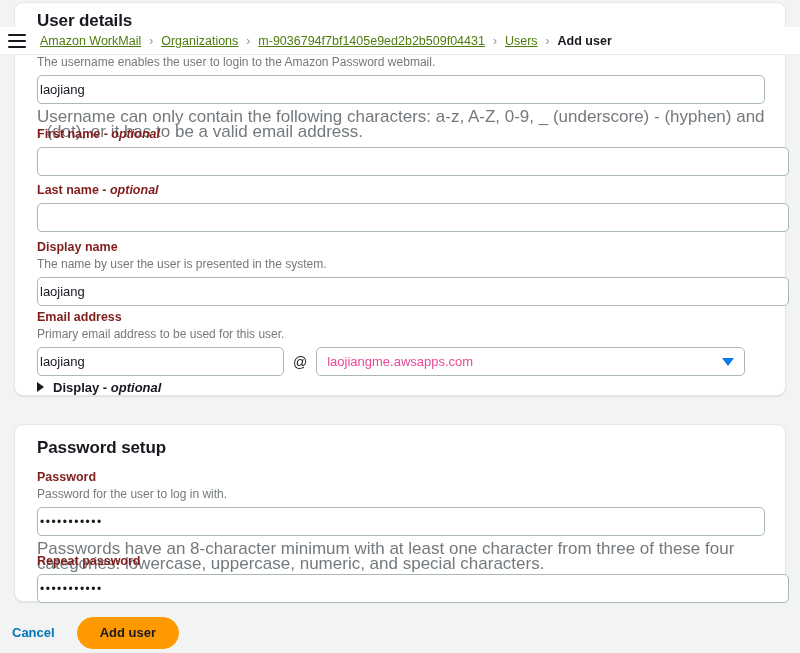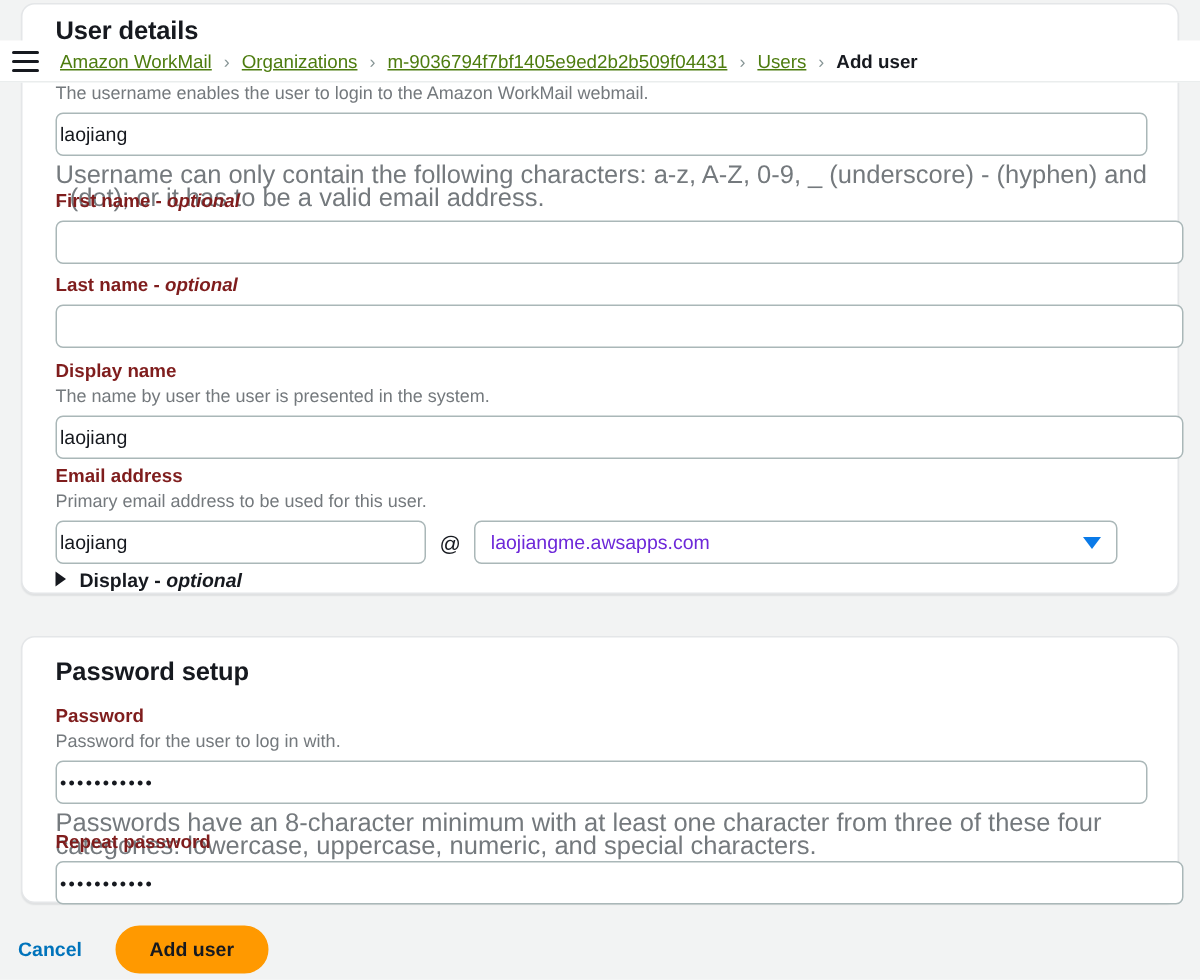--- a/index.html
+++ b/index.html
@@ -162,21 +162,21 @@
     border: 1px solid #aab7b8;
     border-radius: 5px;
     background: #ffffff;
     display: flex;
     align-items: center;
     padding: 0 10px;
     cursor: pointer;
   }
   .domain-value {
     font-size: 13px;
-    color: #6d28d9;
+    color: #ec4899;
   }
   .caret {
     position: absolute;
     right: 10px;
     top: 50%;
     transform: translateY(-50%);
     width: 0; height: 0;
     border-left: 6px solid transparent;
     border-right: 6px solid transparent;
     border-top: 8px solid #0a7ae8;
@@ -245,21 +245,21 @@
 </head>
 <body>
 
 <div class="page">
 
   <div class="card" id="card-user-details">
 
     <h2 class="section-title">User details</h2>
 
     <div class="row-abs" style="top:50px; width:728px;">
-      <div class="field-desc">The username enables the user to login to the Amazon WorkMail webmail.</div>
+      <div class="field-desc">The username enables the user to login to the Amazon Password webmail.</div>
       <input class="text-input" style="margin-top: 5px;" type="text" value="laojiang">
       <div class="field-hint">Username can only contain the following characters: a-z, A-Z, 0-9, _ (underscore) - (hyphen) and . (dot); or it has to be a valid email address.</div>
     </div>
 
     <div class="row-abs" style="top:123px; width:752px;">
       <div class="field-label">
         <span>First name -</span>
         <span class="opt">optional</span>
       </div>
       <input class="text-input" style="margin-top: 5px;" type="text" value="">

